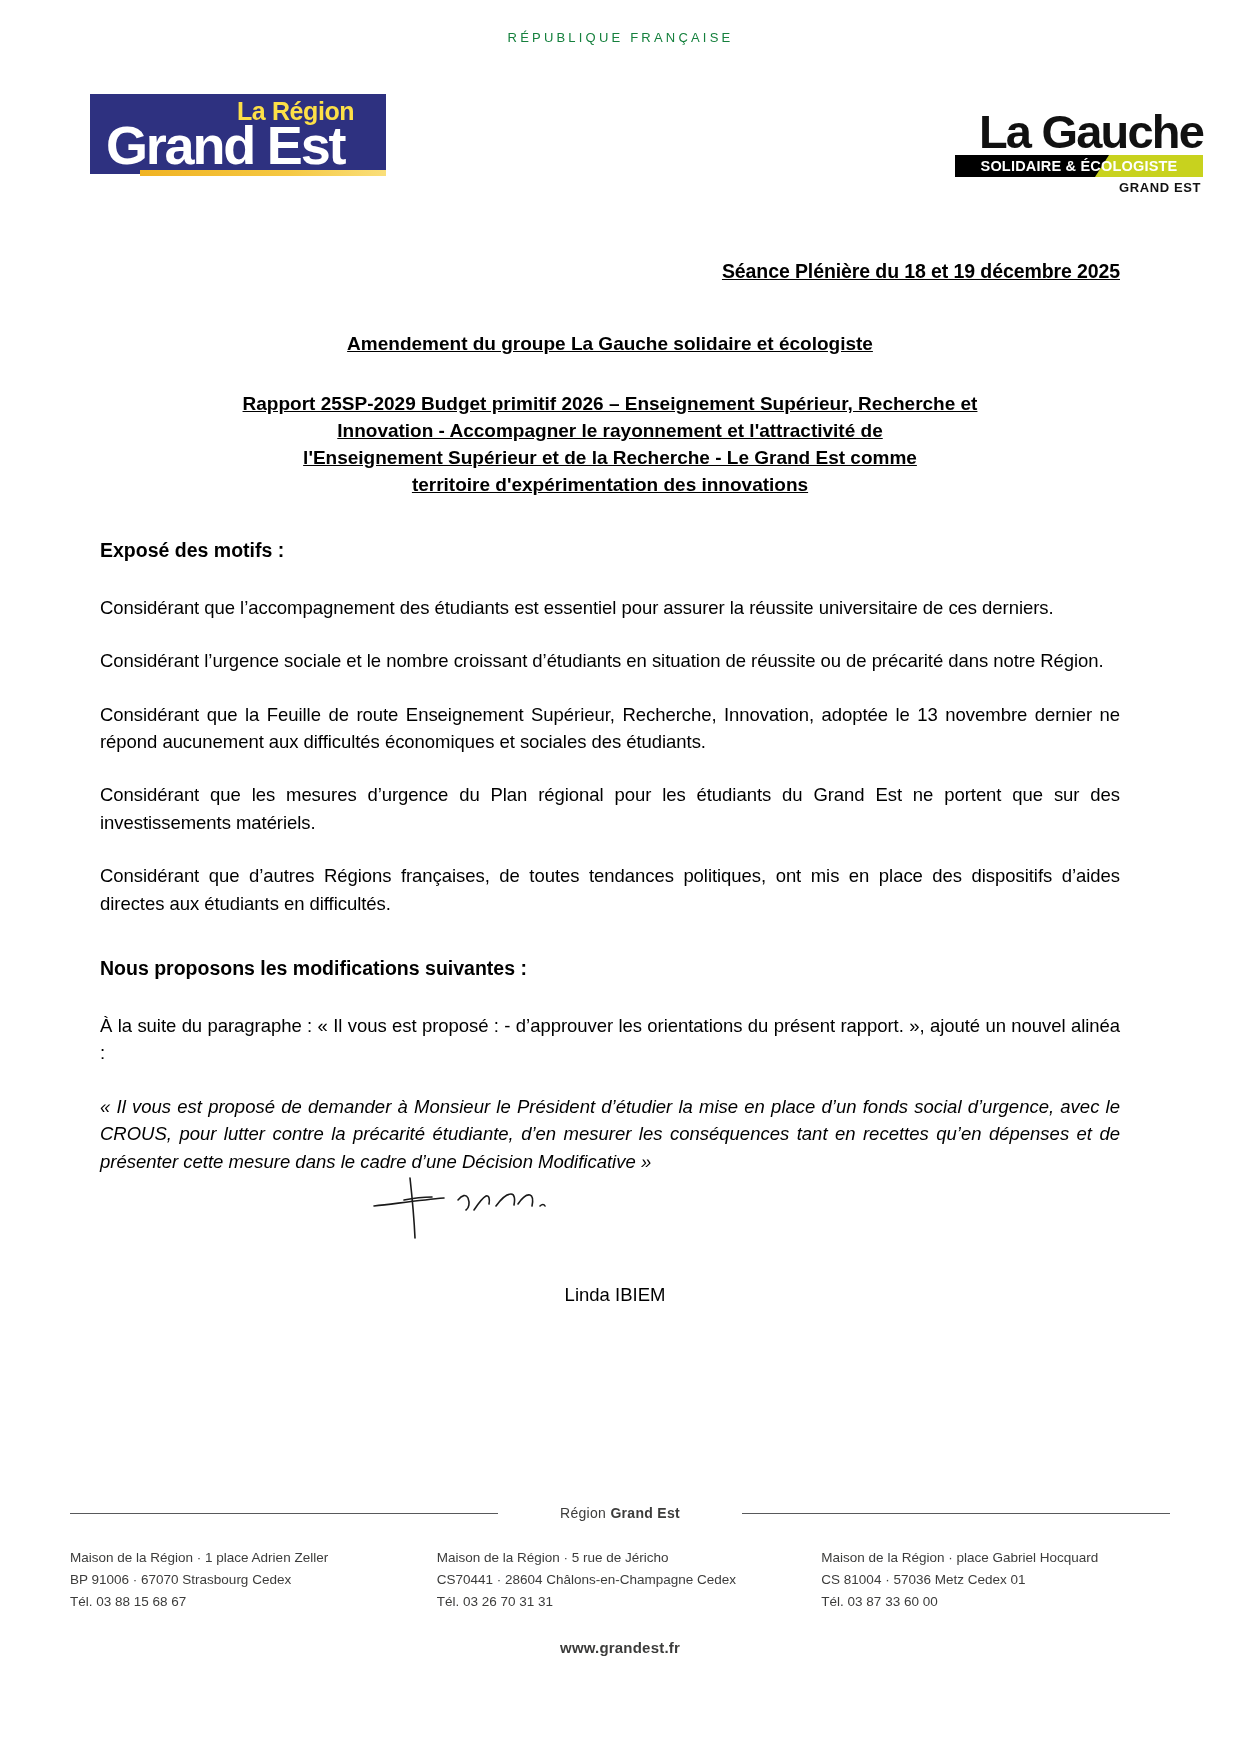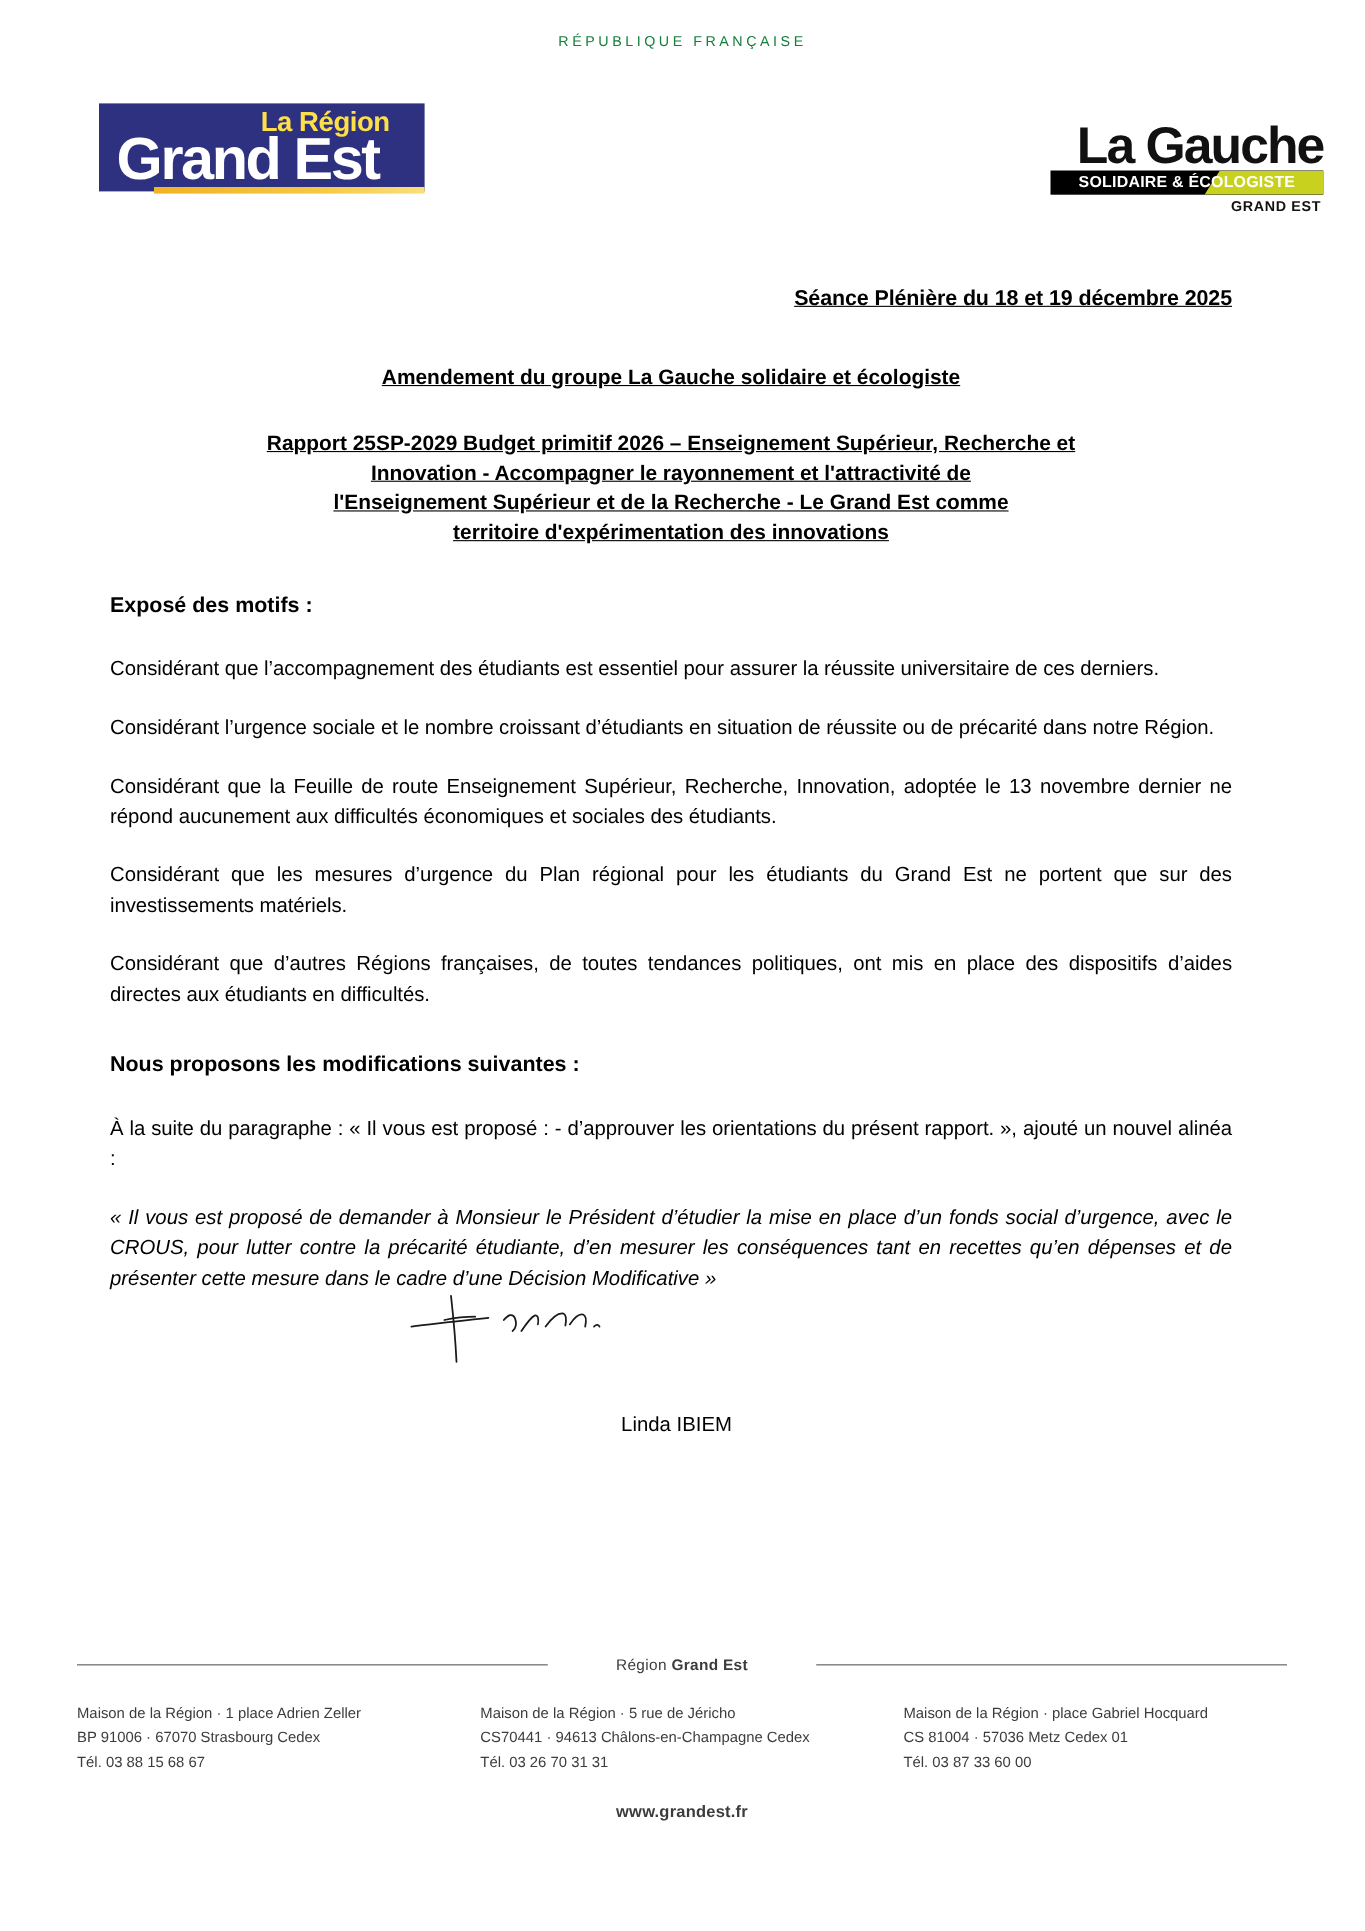--- a/index.html
+++ b/index.html
@@ -334,21 +334,21 @@
       <div class="rule-label"><span>Région </span><b>Grand Est</b></div>
     </div>
     <div class="addresses">
       <div class="addr-col">
         <div>Maison de la Région · 1 place Adrien Zeller</div>
         <div>BP 91006 · 67070 Strasbourg Cedex</div>
         <div>Tél. 03 88 15 68 67</div>
       </div>
       <div class="addr-col">
         <div>Maison de la Région · 5 rue de Jéricho</div>
-        <div>CS70441 · 94613 Châlons-en-Champagne Cedex</div>
+        <div>CS70441 · 28604 Châlons-en-Champagne Cedex</div>
         <div>Tél. 03 26 70 31 31</div>
       </div>
       <div class="addr-col">
         <div>Maison de la Région · place Gabriel Hocquard</div>
         <div>CS 81004 · 57036 Metz Cedex 01</div>
         <div>Tél. 03 87 33 60 00</div>
       </div>
     </div>
     <div class="web">www.grandest.fr</div>
   </div>

